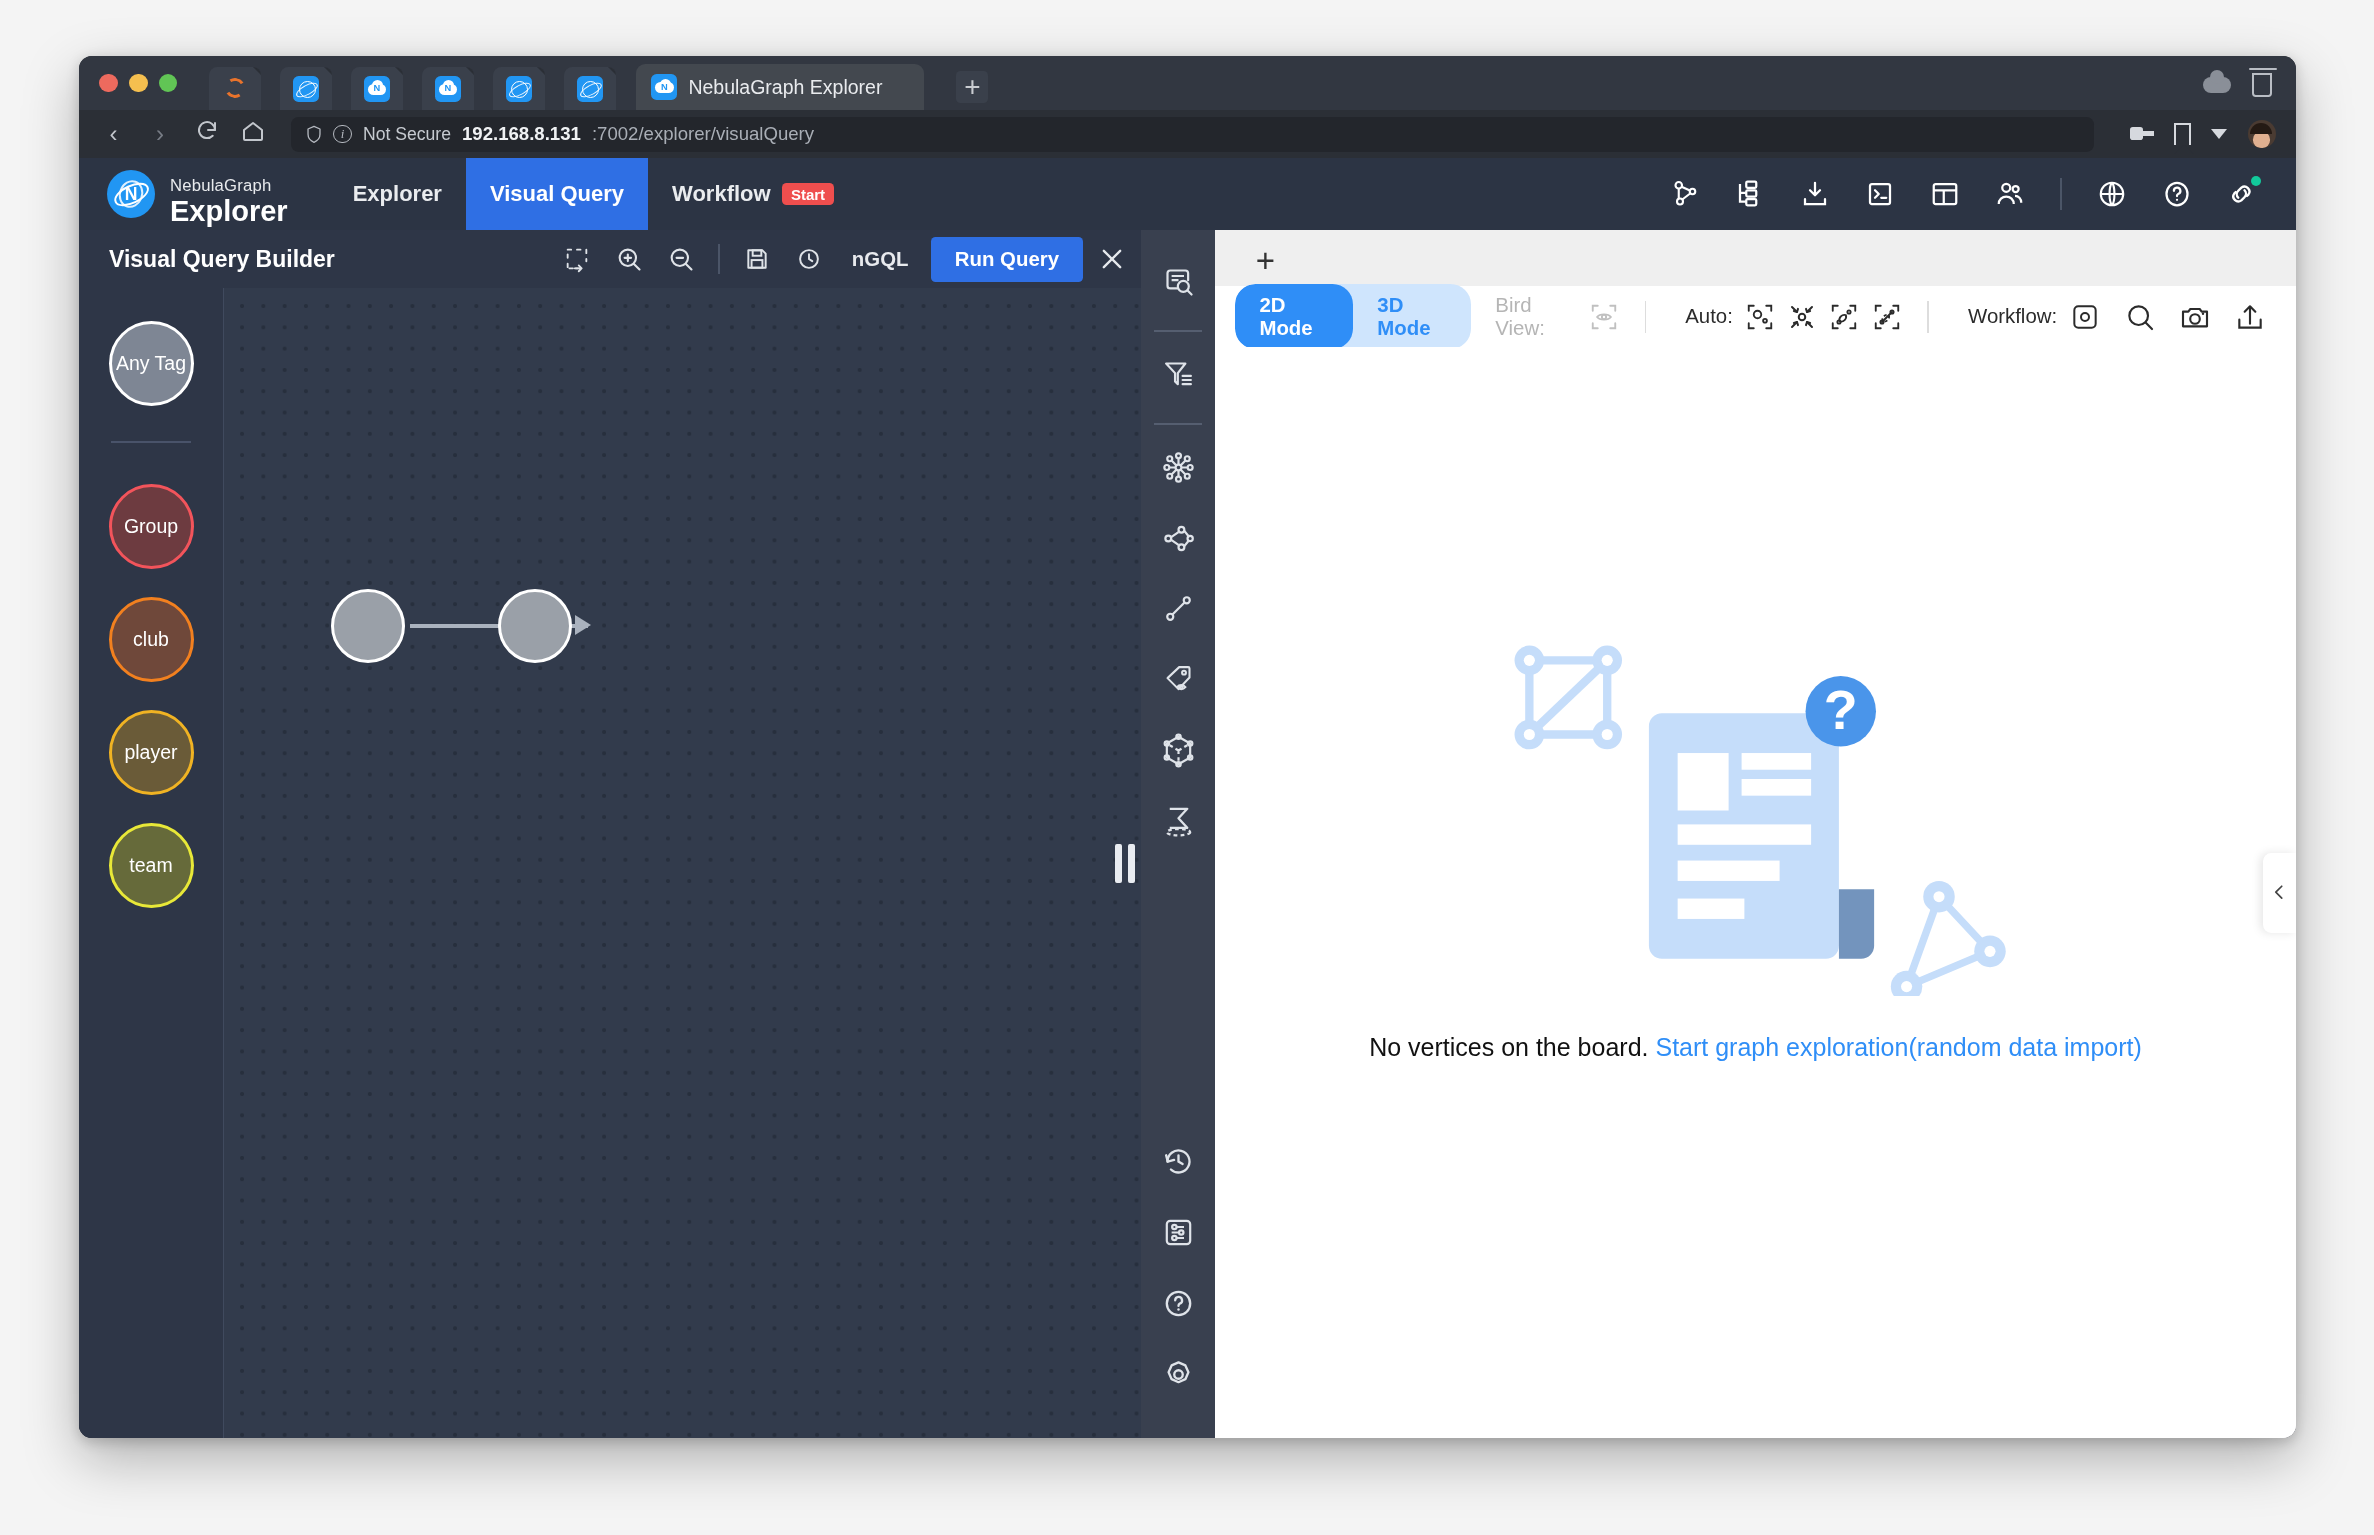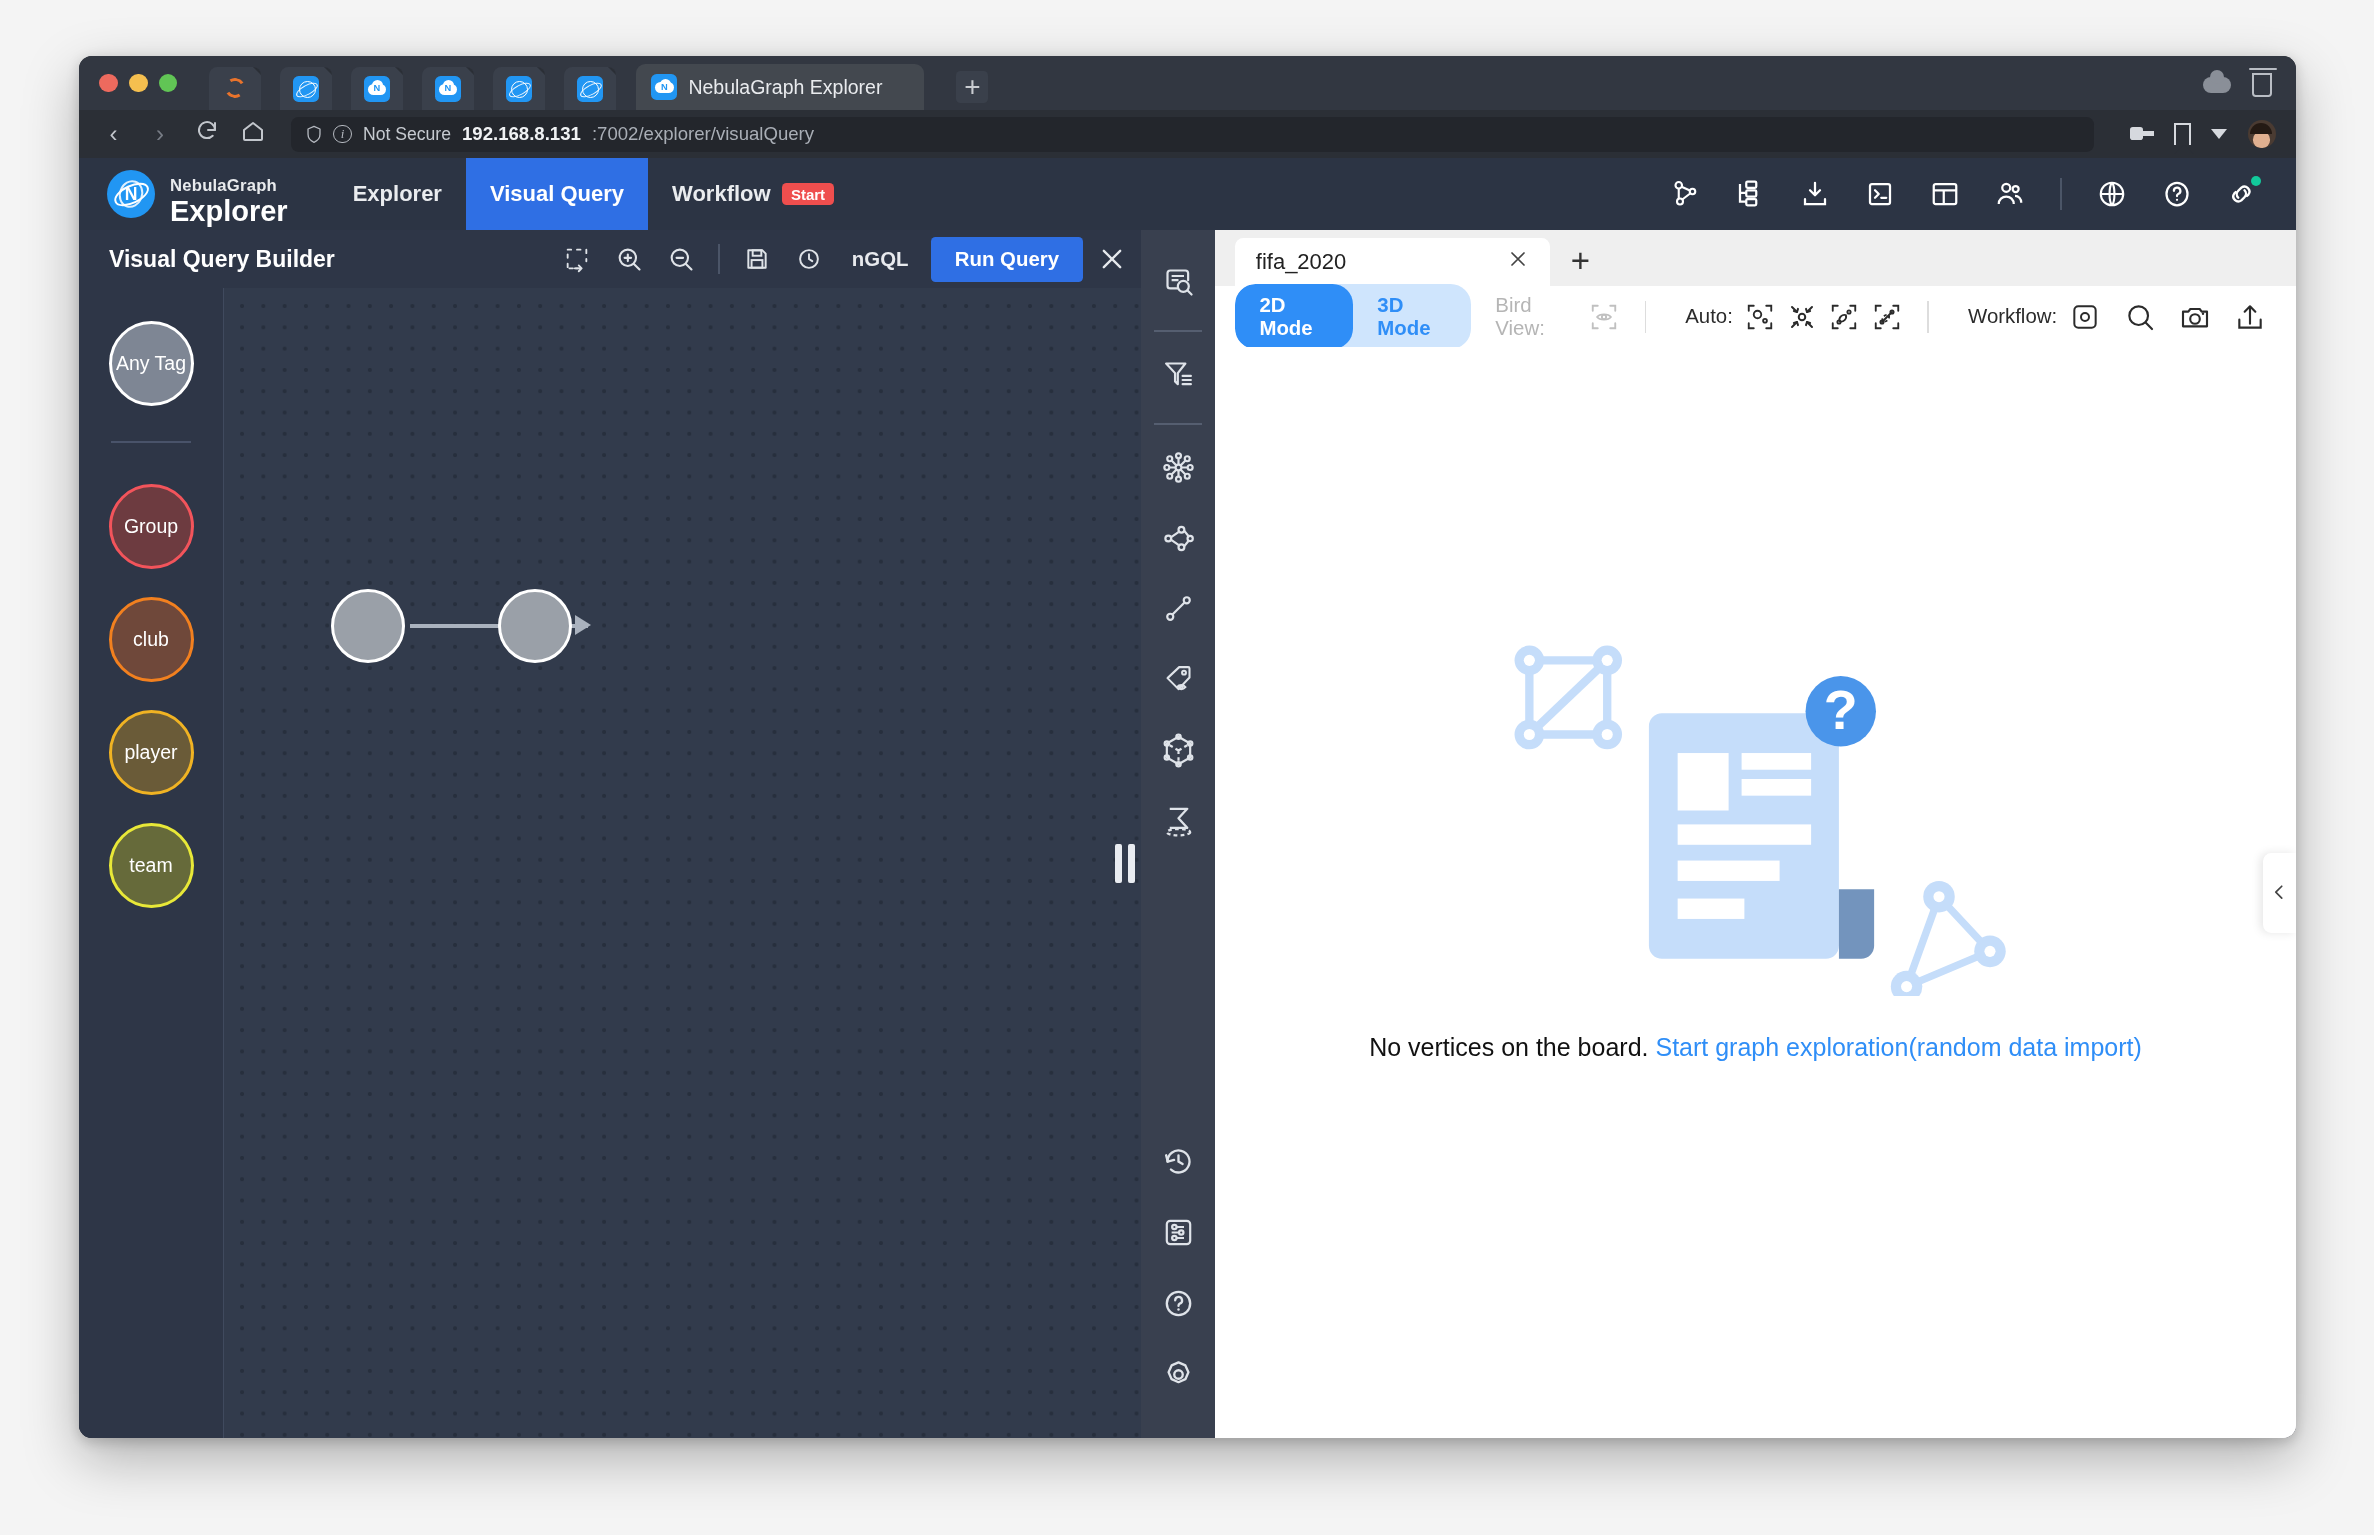--- a/index.html
+++ b/index.html
@@ -110,21 +110,21 @@
   .app { height: 1280px; background: #2e3647; position: relative; }
   .appheader {
     height: 72px; background: #2c3444; display: flex; align-items: center; padding-left: 28px;
   }
   .brand { display: flex; align-items: center; gap: 15px; margin-right: 41px; }
   .brandlogo { width: 48px; height: 48px; border-radius: 50%; background: #2196f3; position: relative; }
   .brandlogo .ring { position:absolute; left:5.6px; top:15px; width:37px; height:18.6px; border:2.3px solid #fff; border-radius:50%; transform: rotate(-25deg); }
   .brandlogo .ring2 { position:absolute; left:12px; top:10.2px; width:24px; height:28px; border:2.3px solid rgba(255,255,255,.85); border-radius:50%; transform: rotate(20deg); }
   .brandlogo .nletter { position:absolute; inset:0; display:flex; align-items:center; justify-content:center; color:#fff; font-size:17.6px; font-weight:bold; }
   .brandtext { line-height: 1; }
-  .brandtop { color: #e8eaed; font-size: 16.7px; font-weight: bold; letter-spacing:0.2px;margin-top:16px; }
+  .brandtop { color: #e8eaed; font-size: 16.7px; font-weight: normal; letter-spacing:0.2px;margin-top:16px; }
   .brandbot { color: #ffffff; font-size: 29px; font-weight: bold; margin-top: 2.8px; }
   .navtabs { display: flex; align-items: stretch; height: 72px; }
   .navtab {
     display: flex; align-items: center; gap: 11px; padding: 0 24px;
     color: #eaecef; font-size: 22px; font-weight: bold; position: relative;
   }
   .navtab.active { background: #2f6fe4; color: #fff; }
   .beta {
     background: #ef4e4e; color: #fff; font-size: 15px; font-weight: bold;
     padding: 2.8px 9.3px; border-radius: 4.6px;
@@ -591,28 +591,20 @@
       <span class="vtool" style="margin-bottom:37px">
         <svg width="33" height="33" viewBox="0 0 24 24" fill="none" stroke="#dfe3e9" stroke-width="1.7">
           <path d="M12 3.2l5 2.2 2.2 5-2.2 5-5 2.2-5-2.2-2.2-5 2.2-5z" stroke-linejoin="round"></path>
           <circle cx="12" cy="12" r="3.1"></circle>
         </svg>
       </span>
     </div>
 
     <div class="gpanel">
       <div class="gtabs">
-        <div class="gtab">
-          <span class="gtab-label">fifa_2020</span>
-          <span class="gtab-x">
-            <svg width="24" height="24" viewBox="0 0 24 24" fill="none" stroke="#444" stroke-width="1.7">
-              <path d="M6 6l12 12M18 6L6 18" stroke-linecap="round"></path>
-            </svg>
-          </span>
-        </div>
         <span class="gtab-plus">+</span>
       </div>
 
       <div class="gtoolbar">
         <div class="modeswitch">
           <span class="mode active">2D Mode</span>
           <span class="mode">3D Mode</span>
         </div>
 
         <span class="glabel dim">Bird View:</span>

